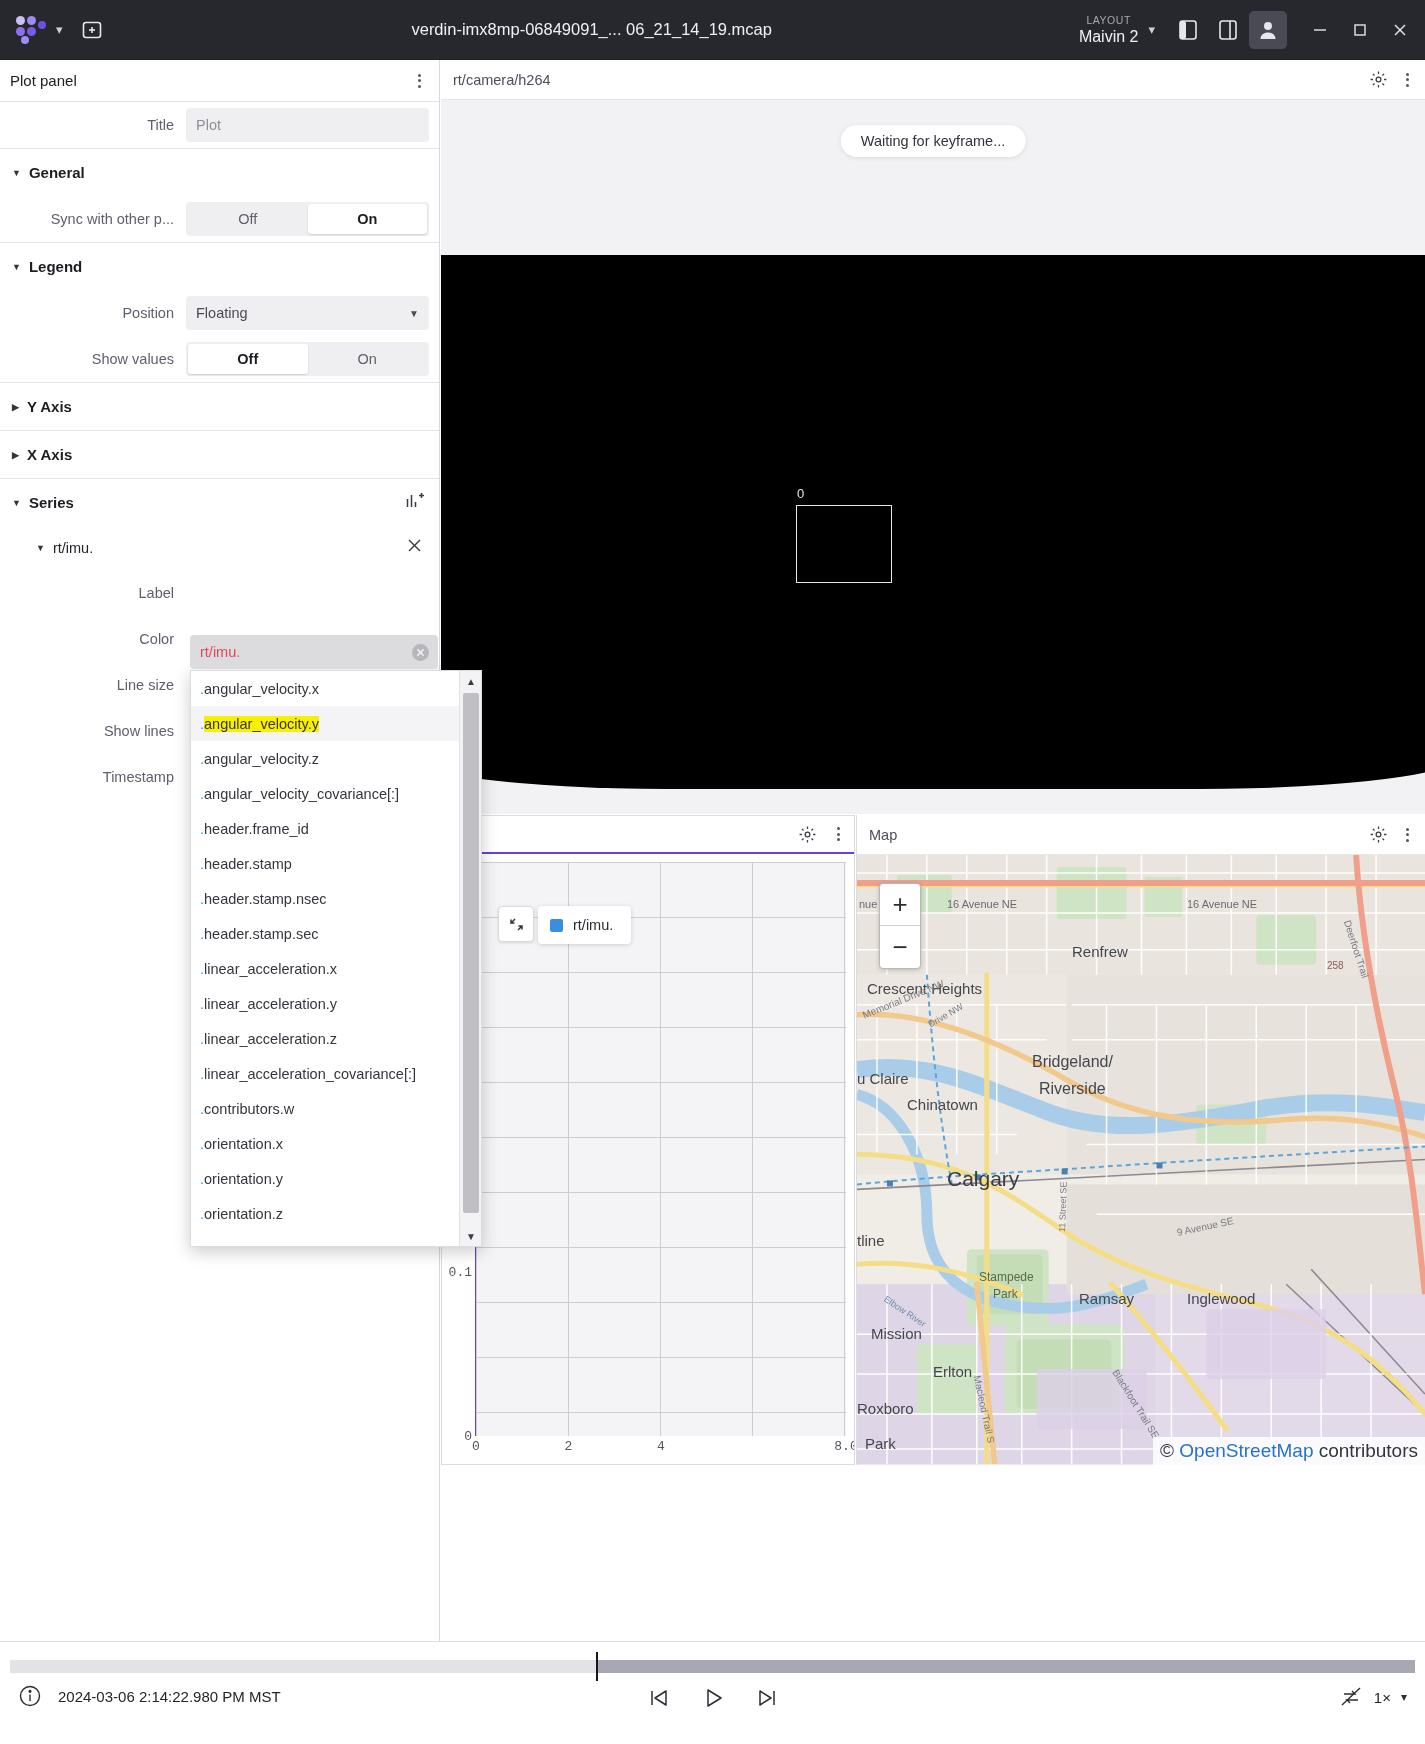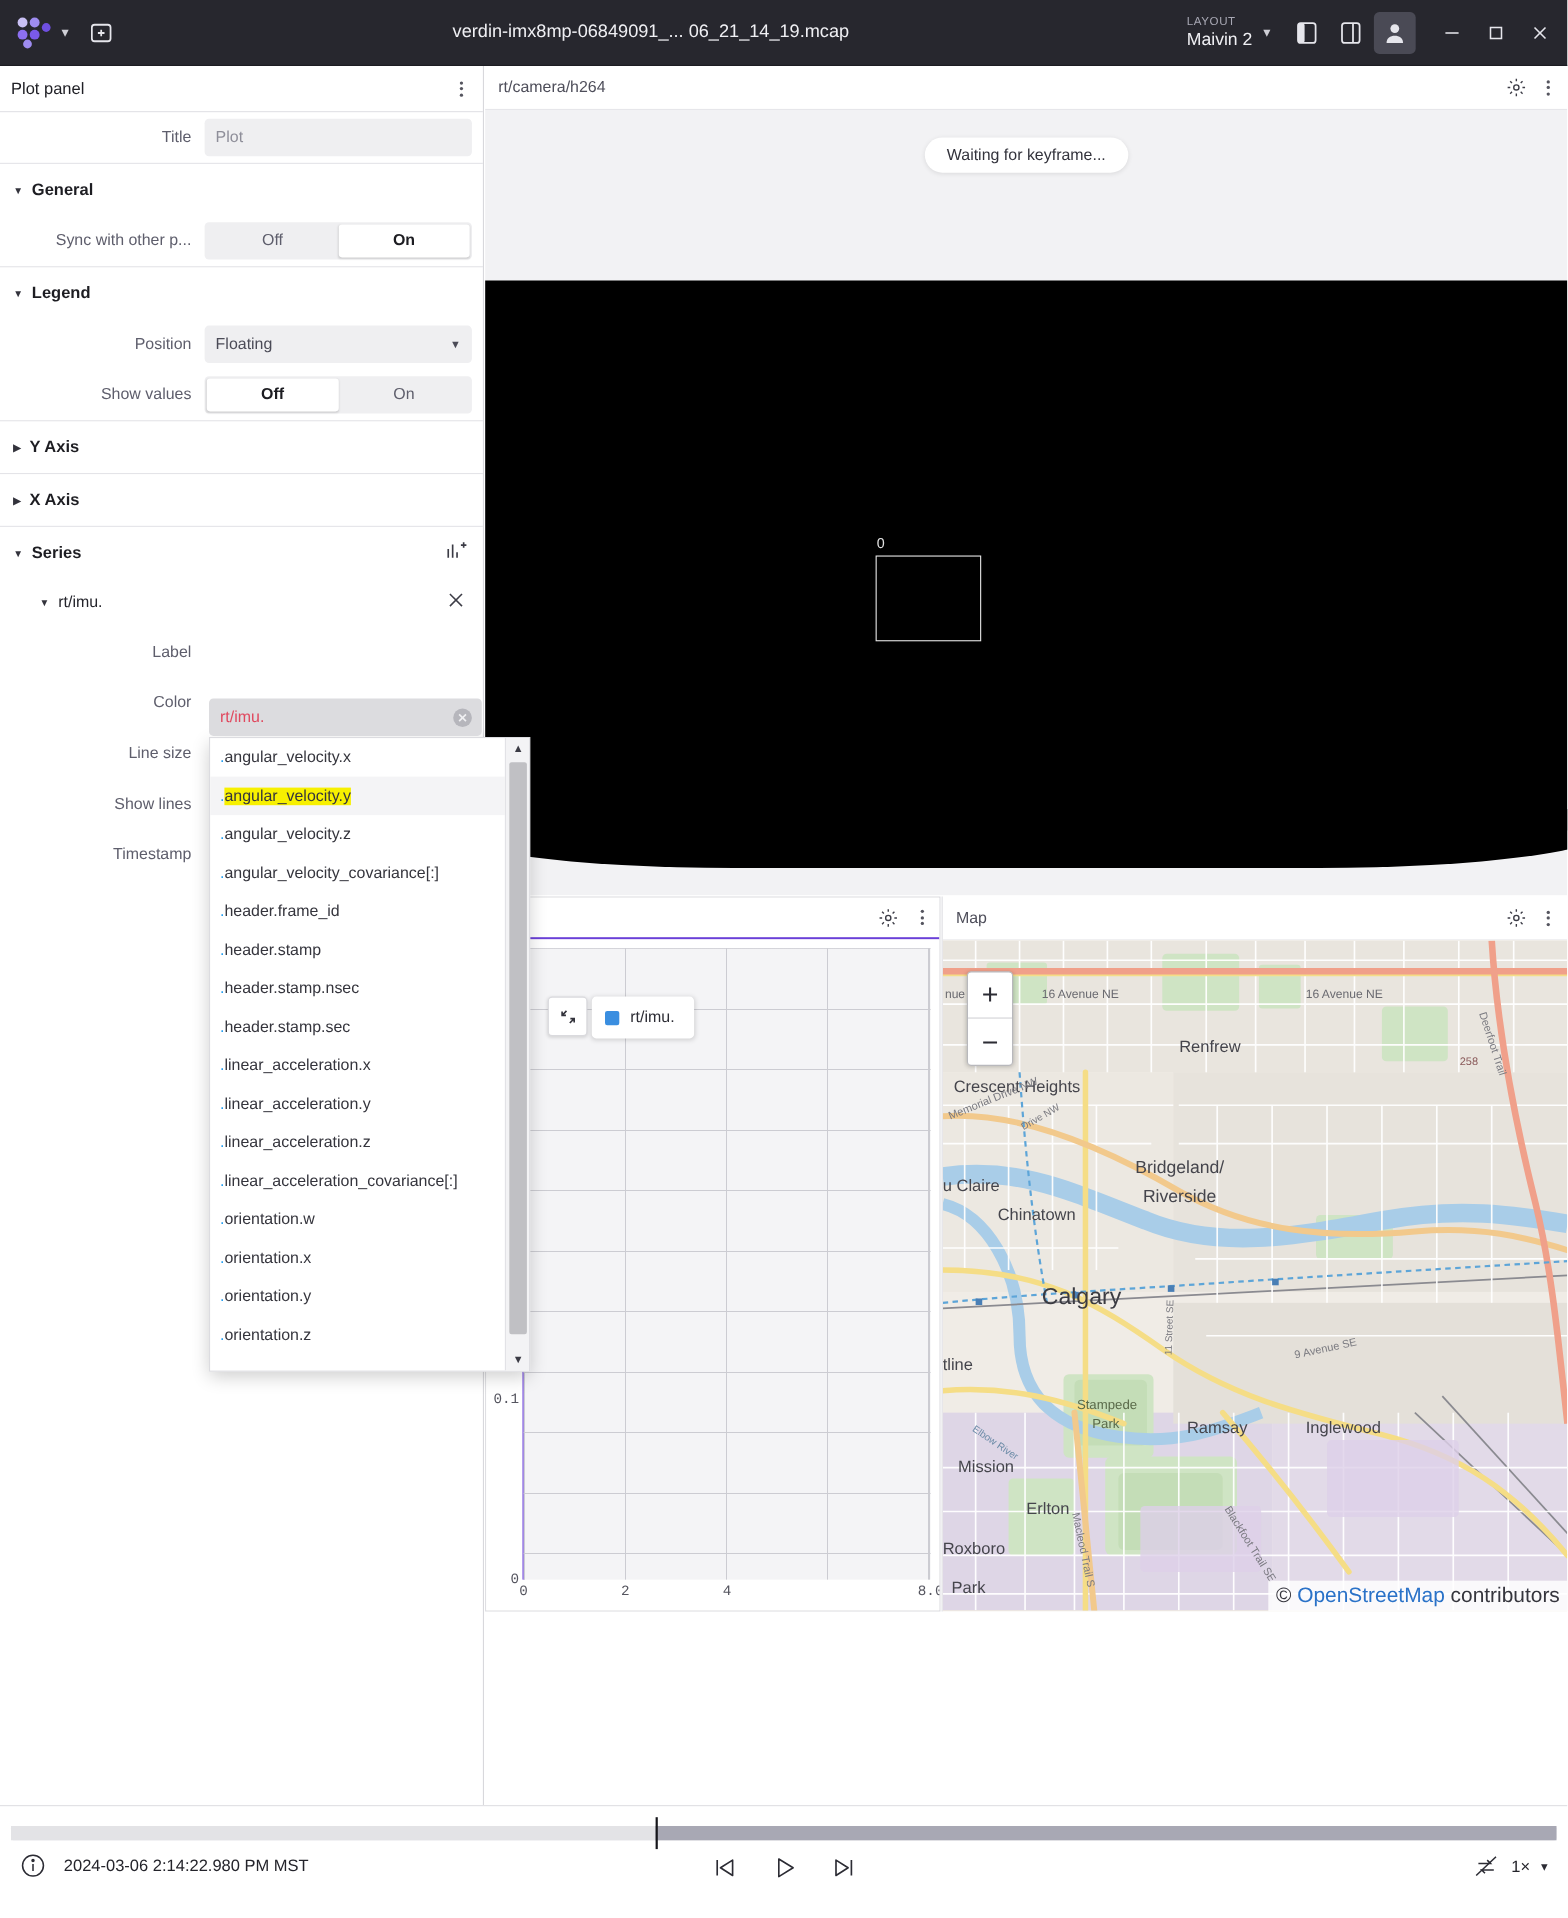--- a/index.html
+++ b/index.html
@@ -23,21 +23,21 @@
   .tb-caret { color: #cfcfd6; font-size: 13px; margin-left: 2px; margin-right: 10px; cursor: pointer; }
   .tb-iconbtn {
     width: 38px; height: 38px; display: flex; align-items: center; justify-content: center;
     border-radius: 5px; cursor: pointer; color: #e6e6ec;
   }
   .tb-title {
     flex: 1; text-align: center; color: #f0f0f4; font-size: 16.5px;
     white-space: nowrap; overflow: hidden; text-overflow: ellipsis; padding: 0 10px;
   }
   .tb-layout { display: flex; align-items: center; gap: 2px; margin-right: 4px; cursor: pointer; }
-  .tb-layout-txt { text-align: left; padding: 2px 6px; }
+  .tb-layout-txt { text-align: center; padding: 2px 6px; }
   .tb-layout-label { color: #a8a8b4; font-size: 10.5px; letter-spacing: .55px; line-height: 13px; }
   .tb-layout-name { color: #f0f0f4; font-size: 16px; line-height: 19px; }
   .tb-right { display: flex; align-items: center; gap: 2px; margin-right: 6px; }
   .tb-iconbtn.active { background: #4a4a55; }
   .tb-sep { width: 10px; }
 
   
   .sidebar {
     position: absolute; left: 0; top: 60px; width: 440px; height: 1581px;
     background: #ffffff; border-right: 1px solid #d8d8dc; overflow: hidden;
@@ -502,21 +502,21 @@
           <div class="ac-item">
             <span class="dot">.</span>
             <span class="txt">linear_acceleration.z</span>
           </div>
           <div class="ac-item">
             <span class="dot">.</span>
             <span class="txt">linear_acceleration_covariance[:]</span>
           </div>
           <div class="ac-item">
             <span class="dot">.</span>
-            <span class="txt">orientation.w</span>
+            <span class="txt">contributors.w</span>
           </div>
           <div class="ac-item">
             <span class="dot">.</span>
             <span class="txt">orientation.x</span>
           </div>
           <div class="ac-item">
             <span class="dot">.</span>
             <span class="txt">orientation.y</span>
           </div>
           <div class="ac-item">

